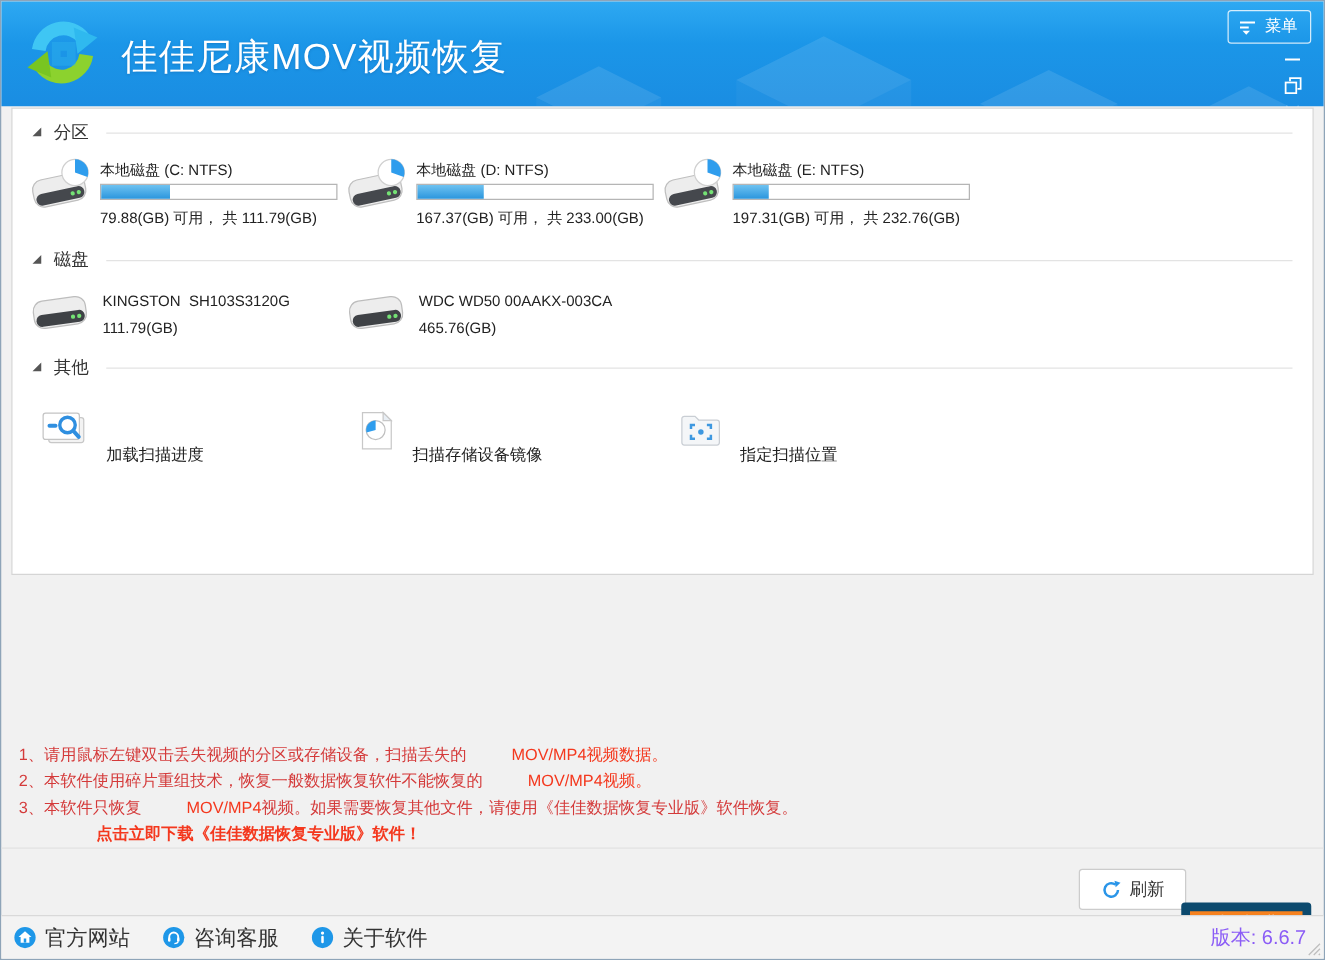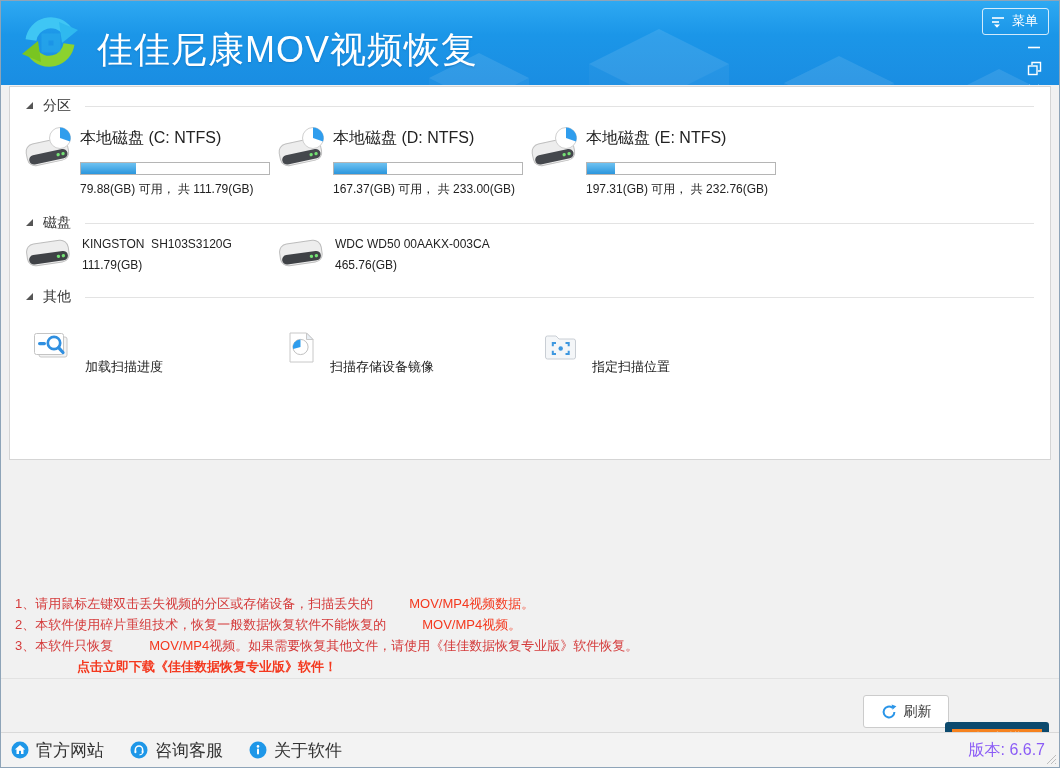--- a/index.html
+++ b/index.html
@@ -12,21 +12,21 @@
   }
   
   .titlebar {
     position:absolute; left:0; top:0; right:0; height:84px;
     background:linear-gradient(180deg,#2ea9f2 0%,#1b96e8 40%,#1a8de2 100%);
     overflow:hidden;
   }
   .cubes { position:absolute; right:0; bottom:0; pointer-events:none; }
   .logo { position:absolute; left:17px; top:9px; }
   .app-title {
-    position:absolute; left:96px; top:25px; font-size:36px; color:#ffffff;
+    position:absolute; left:96px; top:25px; font-size:29px; color:#ffffff;
     letter-spacing:1px; font-weight:500; text-shadow:0 1px 2px rgba(0,60,120,.25);
   }
   .controls { position:absolute; top:7px; right:10px; display:flex; align-items:flex-end;flex-direction:column; }
   .menu-btn {
     display:flex; align-items:center; gap:6px; border:1px solid rgba(255,255,255,.8);
     border-radius:3px; padding:3px 10px 4px 8px; color:#fff; font-size:13px; cursor:pointer;
   }
   .winbtn { width:30px; height:22px; display:flex; align-items:center; justify-content:center; margin-left:4px; cursor:pointer; }
   
   .main-panel {
@@ -34,25 +34,25 @@
     background:#ffffff; border:1px solid #d5d5d5; padding:8px 16px 0 14px;
   }
   .section-header { display:flex; align-items:center; height:22px; cursor:pointer; }
   .expander { width:0; height:0; border-bottom:7px solid #555; border-left:7px solid transparent; margin:0 10px 2px 2px; }
   .section-title { font-size:14px; color:#333; }
   .section-line { flex:1; height:1px; background:#e3e3e3; margin-left:14px; }
   .partition-row { display:flex; margin-top:8px; }
   .partition { width:253px; display:flex; cursor:pointer; }
   .partition svg { flex:none; margin-right:4px; }
   .p-body { padding-top:3px; }
-  .p-name { font-size:16px; color:#222; margin-bottom:13px; }
+  .p-name { font-size:12px; color:#222; margin-bottom:2px; }
   .p-bar { width:190px; height:13px; border:1px solid #b5b5b5; background:#fff; }
   .p-fill { height:100%; background:linear-gradient(180deg,#6ec2f1 0%,#2b96dd 100%); }
   .p-info { font-size:12px; color:#222; margin-top:6px; }
-  .disk-row { display:flex; margin-top:0; }
+  .disk-row { display:flex; margin-top:12px; }
   .disk { width:253px; display:flex; align-items:center; cursor:pointer; }
   .disk svg { flex:none; margin-right:10px; }
   .d-name { font-size:12px; color:#222; margin-bottom:7px; white-space:pre; }
   .d-cap { font-size:12px; color:#222; }
   .other-row { display:flex; margin-top:10px; }
   .other-item { width:256px; display:flex; align-items:center; padding-left:8px; cursor:pointer; }
   .other-item svg { flex:none; }
   .o-label { font-size:13px; color:#222; margin-left:15px;margin-top:40px; }
   
   .notes { position:absolute; left:14px; top:592px; }

